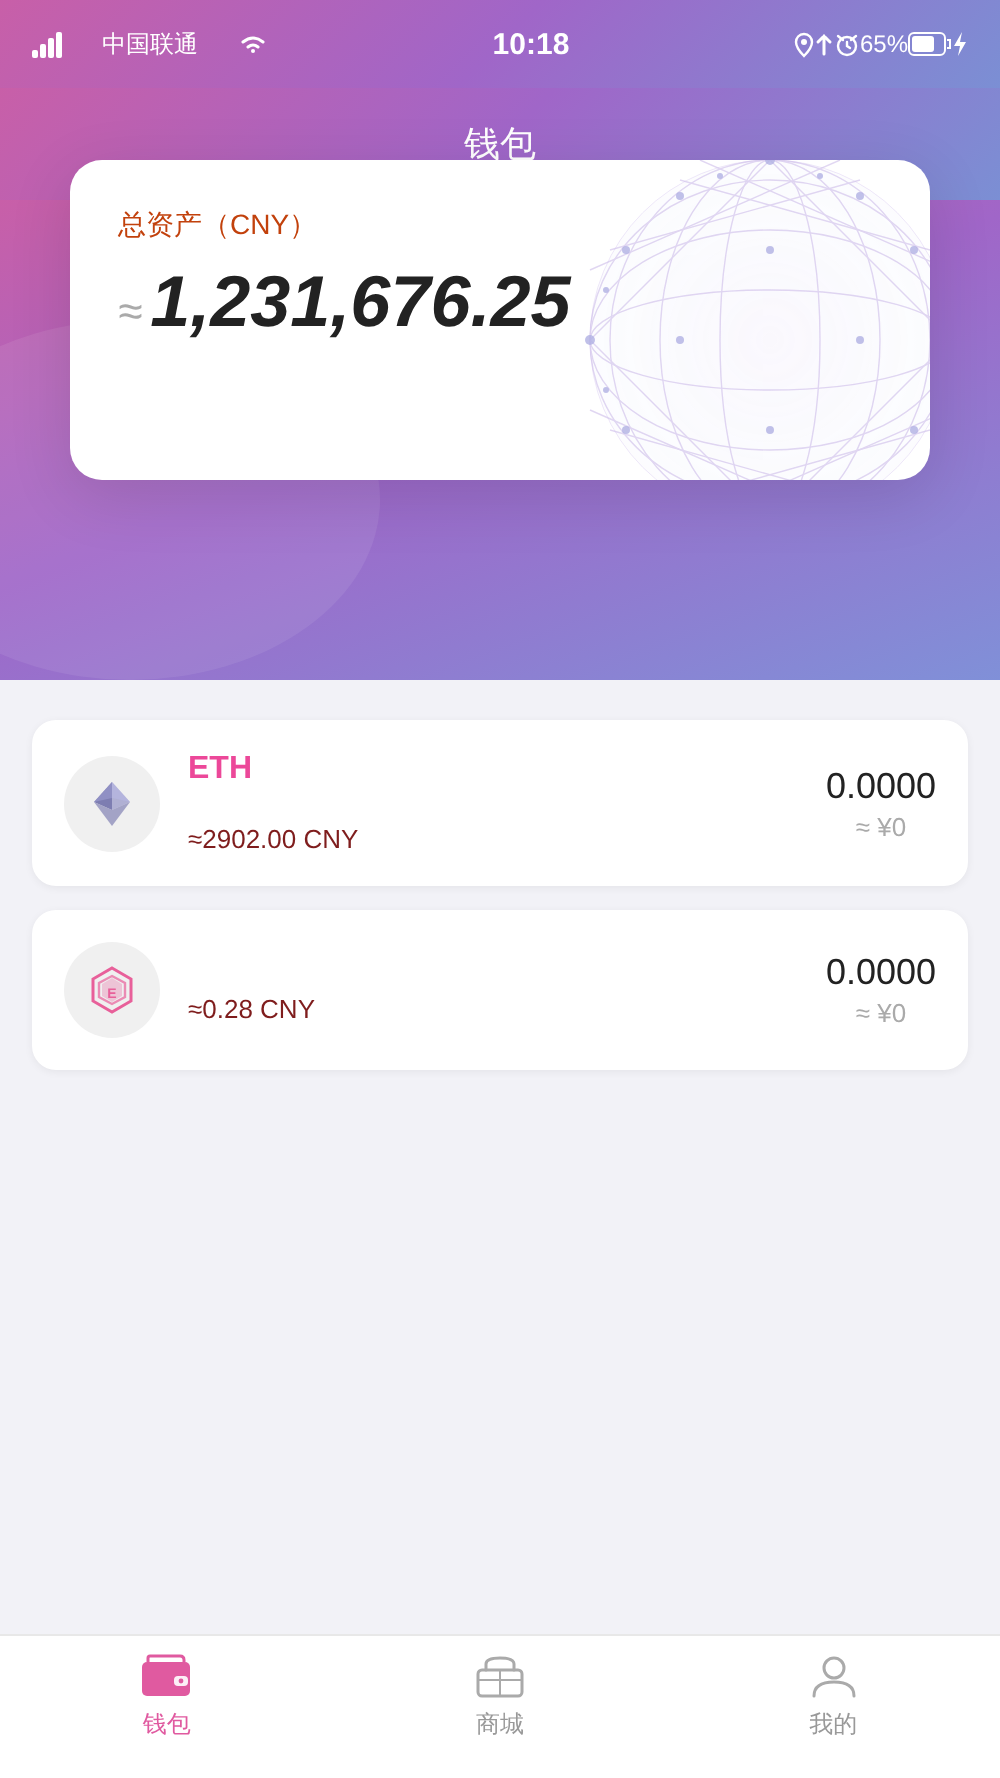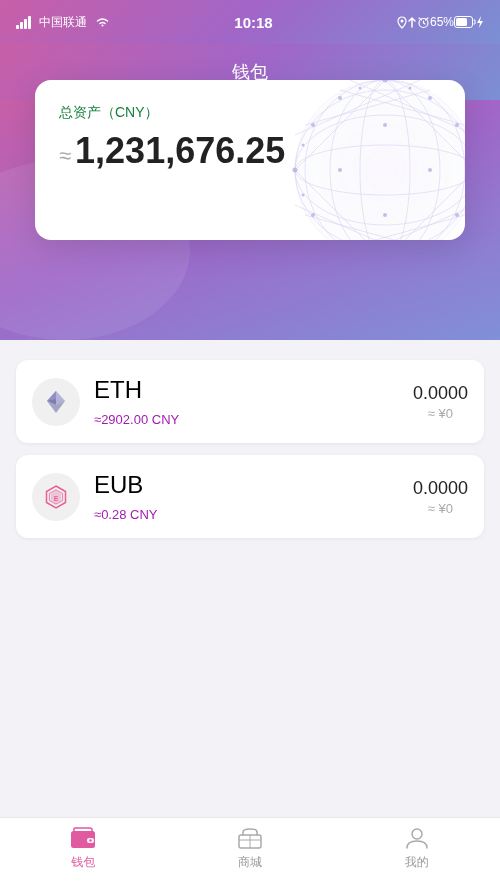--- a/index.html
+++ b/index.html
@@ -19,21 +19,21 @@
       height: 44px;
       background: linear-gradient(135deg, #c85fa8 0%, #a066c8 50%, #7b8fd4 100%);
       display: flex;
       align-items: center;
       justify-content: space-between;
       padding: 0 16px;
       color: white;
       font-size: 12px;
       font-weight: 500;
     }
-    .status-left { display: flex; align-items: center; gap: 8px; }
+    .status-left { display: flex; align-items: center; gap: 20px; }
     .status-right { display: flex; align-items: center; gap: 0; }
     .signal-bars { display: flex; align-items: flex-end; gap: 1px; }
     .signal-bars span {
       background: white;
       width: 3px;
       border-radius: 1px;
     }
 
     
     .header {
@@ -83,27 +83,28 @@
       position: absolute;
       top: 80px;
       left: 50%;
       transform: translateX(-50%);
       z-index: 10;
       overflow: hidden;
       min-height: 160px;
     }
     .card-label {
       font-size: 14px;
-      color: #15803d;
+      color: #c2410c;
       margin-bottom: 8px;
     }
     .card-amount {
       font-size: 36px;
       font-weight: 600;
       color: #222;
+      font-style: italic;
     }
     .card-approx {
       font-size: 22px;
       font-weight: 400;
       color: #aaa;
       margin-right: 4px;
     }
 
     
     .sphere-container {
@@ -143,28 +144,28 @@
       border-radius: 50%;
       background: #f0f0f0;
       display: flex;
       align-items: center;
       justify-content: center;
       margin-right: 14px;
       flex-shrink: 0;
     }
     .token-info { flex: 1; }
     .token-name {
-      font-size: 24px;
-      font-weight: 400;
-      color: #000000;
+      font-size: 16px;
+      font-weight: 700;
+      color: #ec4899;
     }
     .token-price {
       font-size: 13px;
-      color: #a21caf;
-      margin-top: 8px;
+      color: #7f1d1d;
+      margin-top: 18px;
     }
     .token-balance { text-align: center; }
     .token-amount {
       font-size: 18px;
       font-weight: 500;
       color: #222;
     }
     .token-cny {
       font-size: 13px;
       color: #aaa;
@@ -376,21 +377,20 @@
 
         <g transform="translate(14,14)">
           <polygon points="0,-11 9.5,-5.5 9.5,5.5 0,11 -9.5,5.5 -9.5,-5.5" fill="none" stroke="#e8609a" stroke-width="1.5"></polygon>
           <polygon points="0,-7 6.5,-3.5 6.5,3.5 0,7 -6.5,3.5 -6.5,-3.5" fill="none" stroke="#e8609a" stroke-width="1.2" opacity="0.7"></polygon>
           <path d="M-5,-3 L0,-6 L5,-3 L5,3 L0,6 L-5,3 Z" fill="#e8609a" opacity="0.3"></path>
           <text x="0" y="4" text-anchor="middle" font-size="7" fill="#e8609a" font-weight="bold">E</text>
         </g>
       </svg>
     </div>
     <div class="token-info">
-      <div class="token-name">EUB</div>
       <div class="token-price">≈0.28 CNY</div>
     </div>
     <div class="token-balance">
       <div class="token-amount">0.0000</div>
       <div class="token-cny">≈ ¥0</div>
     </div>
   </div>
 
 </div>
 

